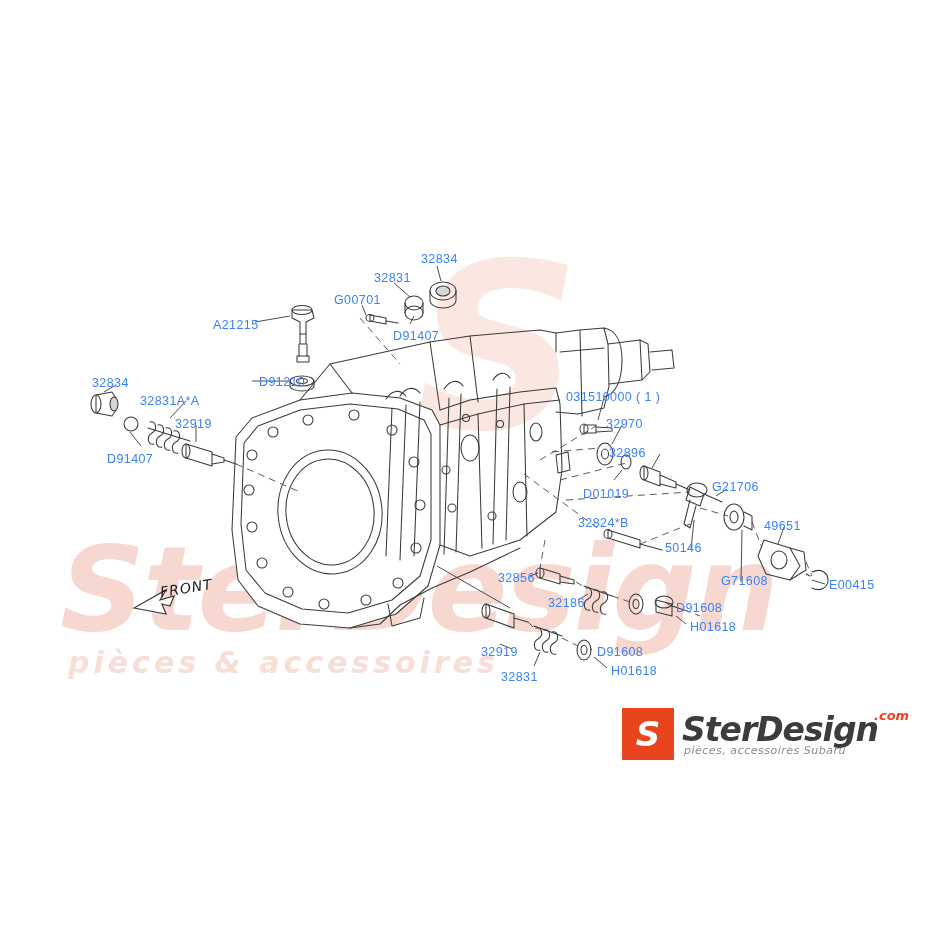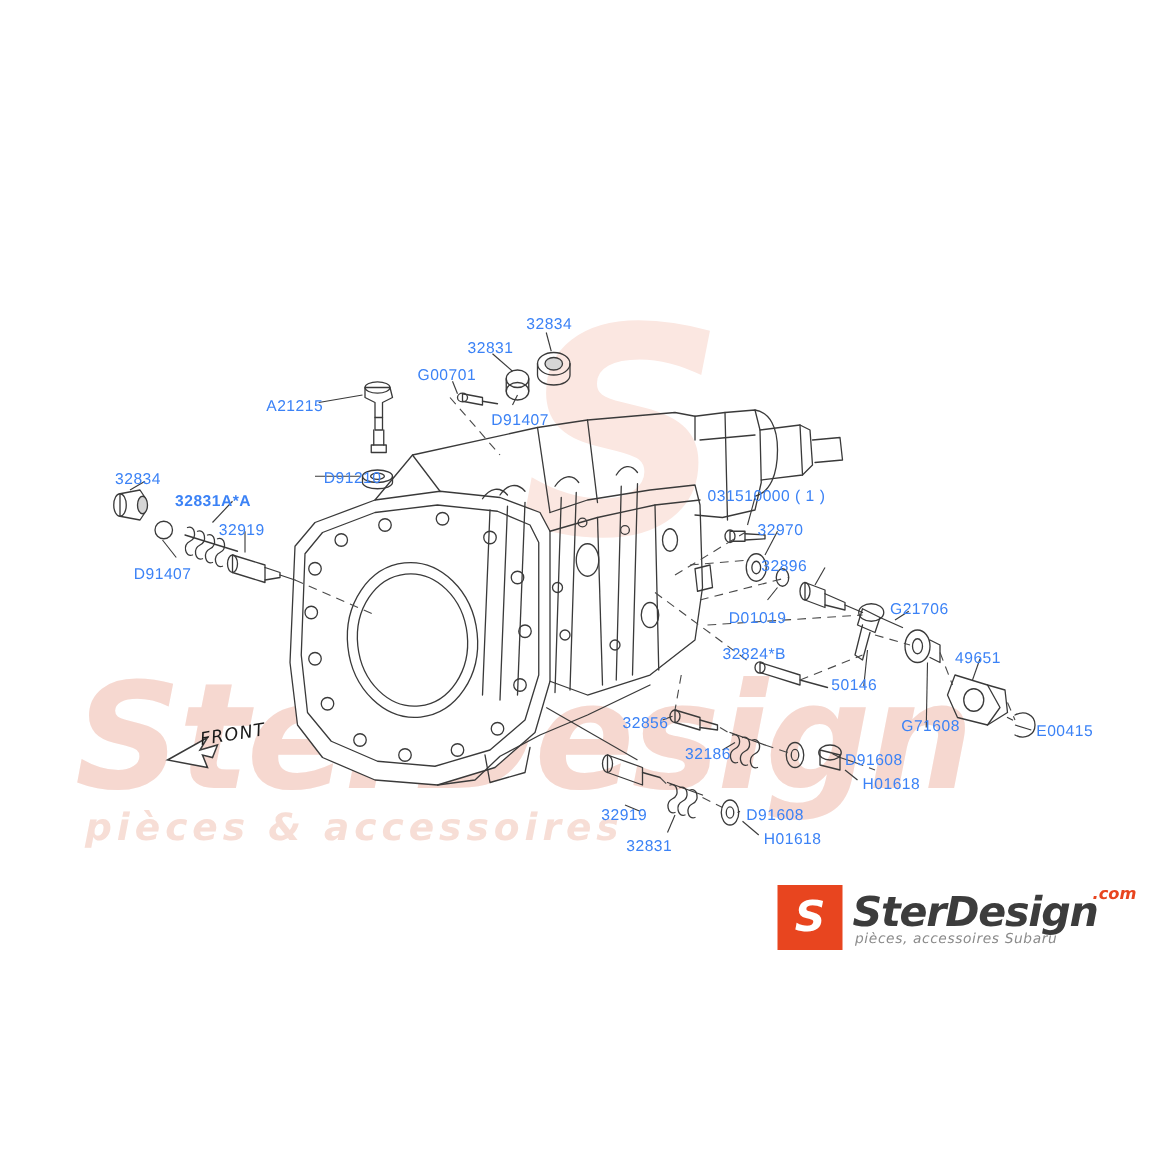--- a/index.html
+++ b/index.html
@@ -372,21 +372,21 @@
 
   <div class="front-lbl" style="left:160px; top:580px;">FRONT</div>
 
   <div class="lbl" style="left:421px; top:252px;">32834</div>
   <div class="lbl" style="left:374px; top:271px;">32831</div>
   <div class="lbl" style="left:334px; top:293px;">G00701</div>
   <div class="lbl" style="left:393px; top:329px;">D91407</div>
   <div class="lbl" style="left:213px; top:318px;">A21215</div>
   <div class="lbl" style="left:216px; top:375px;margin-left:43px;">D91210</div>
   <div class="lbl" style="left:92px;  top:376px;">32834</div>
-  <div class="lbl" style="left:140px; top:394px;font-weight:bold;">32831A*A</div>
+  <div class="lbl" style="left:140px; top:394px;">32831A*A</div>
   <div class="lbl" style="left:175px; top:417px;">32919</div>
   <div class="lbl" style="left:107px; top:452px;">D91407</div>
   <div class="lbl" style="left:566px; top:390px;">031510000 ( 1 )</div>
   <div class="lbl" style="left:606px; top:417px;text-align:center;">32970</div>
   <div class="lbl" style="left:609px; top:446px;">32896</div>
   <div class="lbl" style="left:583px; top:487px;">D01019</div>
   <div class="lbl" style="left:712px; top:480px;">G21706</div>
   <div class="lbl" style="left:764px; top:519px;">49651</div>
   <div class="lbl" style="left:578px; top:516px;">32824*B</div>
   <div class="lbl" style="left:665px; top:541px;">50146</div>

